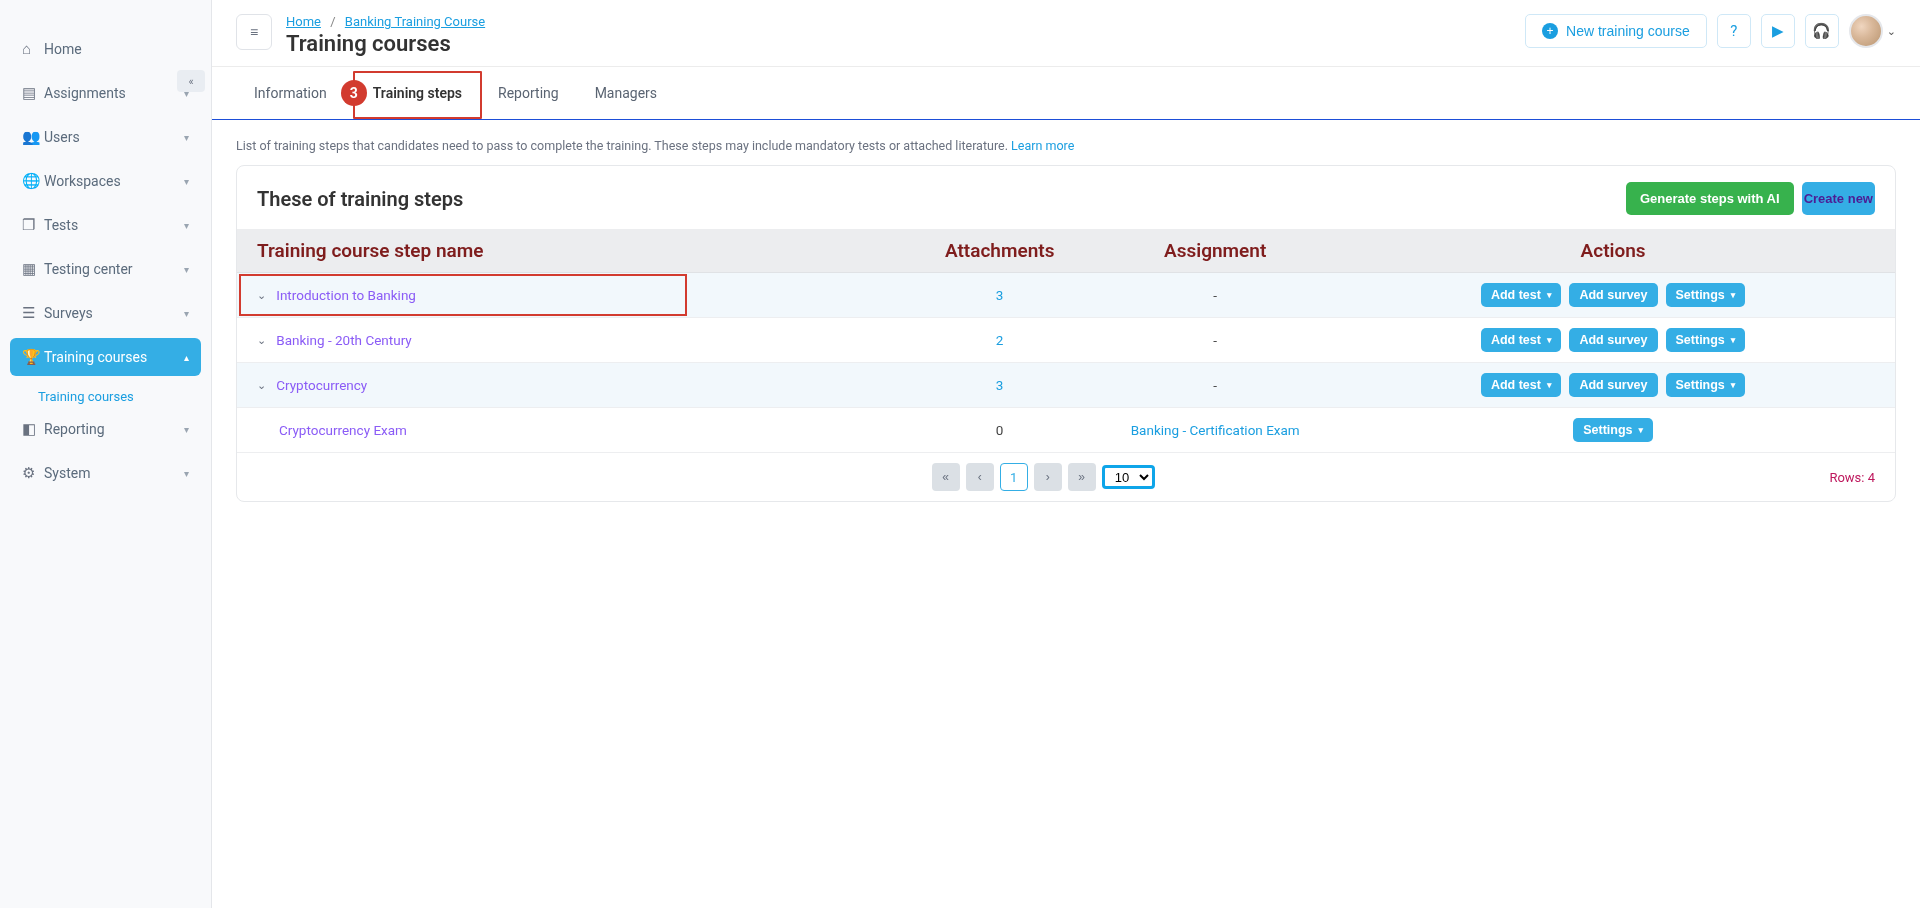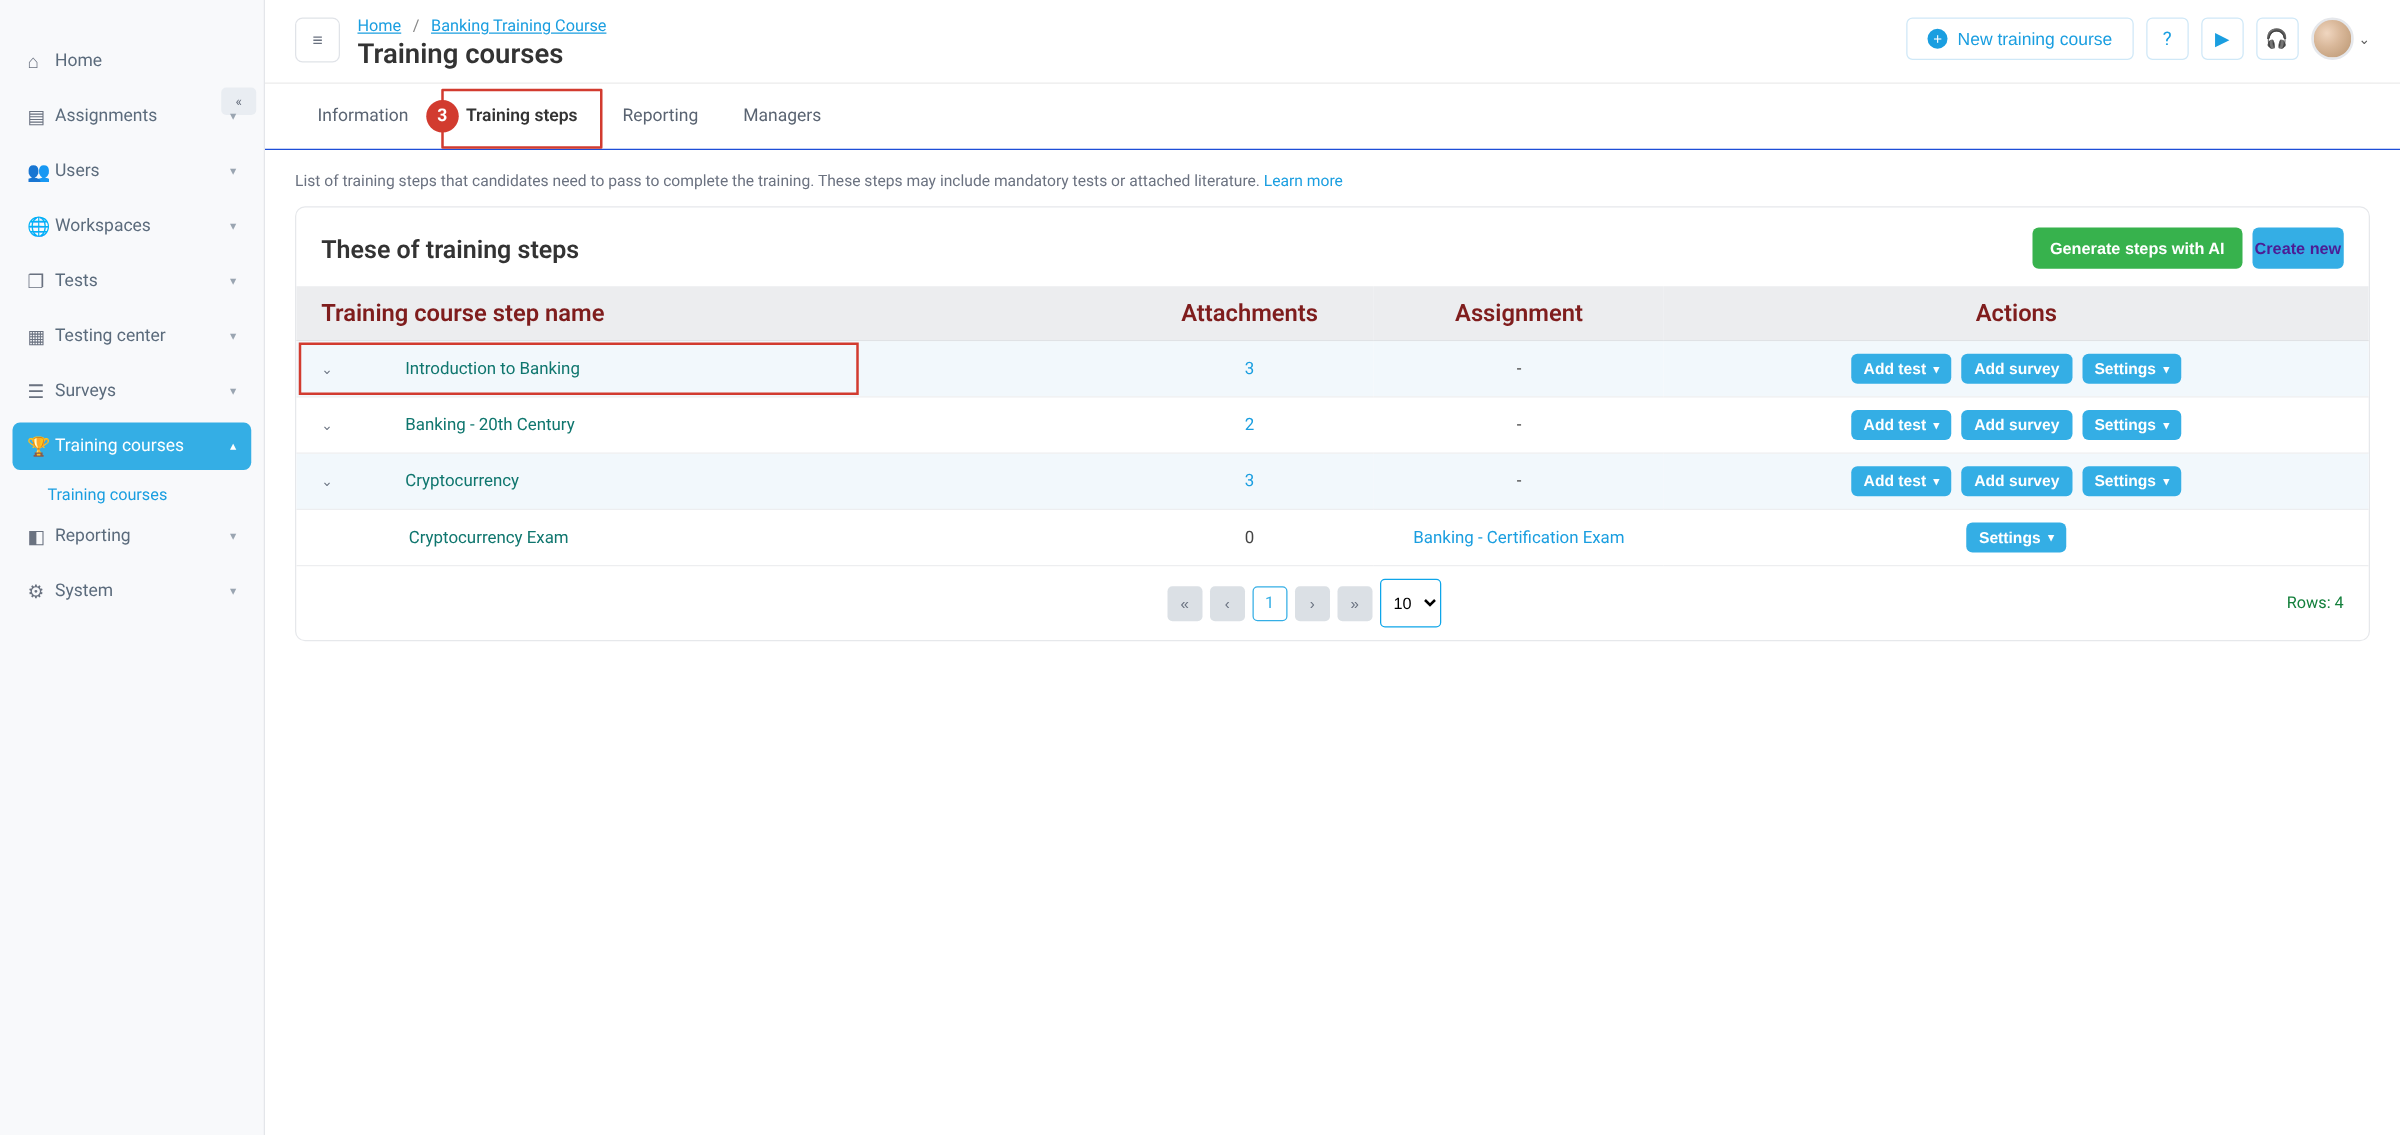--- a/index.html
+++ b/index.html
@@ -65,35 +65,35 @@
 .btn-blue { background:#34aee5; color:#4c1d95; border:none; padding:9px 2px; border-radius:5px; font-size:13px; font-weight:600; cursor:pointer;}
 
 .table { width:100%; border-collapse:collapse; }
 .table th { background:#ecedef; font-weight:600; font-size:19px; color:#7f1d1d; padding:10px 12px; text-align:center; border-bottom:1px solid #e0e2e5;}
 .table th:first-child { text-align:left; padding-left:20px;}
 .table td { padding:10px 12px; border-bottom:1px solid #edeef0; font-size:13.5px; text-align:center; vertical-align:middle;}
 .table td:first-child { text-align:left; padding-left:20px;}
 .table tr.alt { background:#f2f8fc; }
 .step-name { display:flex; align-items:center; gap:10px; }
 .step-name .chev { color:#6a7280; font-size:11px; }
-.step-name a { color:#0f766e; text-decoration:none; cursor:pointer;margin-left:48px;}
+.step-name a { color:#8b5cf6; text-decoration:none; cursor:pointer;}
 .row-hl { position:relative; }
 .row-hl-box { position:absolute; left:2px; top:1px; bottom:1px; width:448px; border:2px solid #d23b2f; pointer-events:none;}
 .num-link { color:#1a9ee0; cursor:pointer;}
 .assign-link { color:#1a9ee0; cursor:pointer; }
 .actions-cell { display:flex; gap:8px; justify-content:center; }
 .mini-btn { background:#34aee5; color:#fff; border:none; padding:5px 10px; border-radius:5px; font-size:12.5px; font-weight:600; cursor:pointer; display:inline-flex; align-items:center; gap:6px;}
 .mini-btn .dd { font-size:9px; }
 
 .pager-row { display:flex; align-items:center; padding:10px 20px; }
 .pager-center { flex:1; display:flex; justify-content:center; gap:6px; align-items:center;}
 .pg-btn { width:28px; height:28px; background:#dbe0e5; border:none; border-radius:4px; color:#6a7280; cursor:pointer; display:flex; align-items:center; justify-content:center; font-size:12px;}
 .pg-num { width:28px; height:28px; border:1px solid #34aee5; color:#34aee5; border-radius:4px; display:flex; align-items:center; justify-content:center; background:#fff; font-size:13px;}
-.pg-select { height:39px; border:1px solid #0ea5e9; border-radius:4px; padding:0 6px; background:#fff; cursor:pointer; font-size:13px;}
-.rows-label { font-size:13px; color:#15803d; }
+.pg-select { height:24px; border:3px solid #0ea5e9; border-radius:4px; padding:0 6px; background:#fff; cursor:pointer; font-size:13px;}
+.rows-label { font-size:13px; color:#be185d; }
 </style>
 </head>
 <body>
 
 <div class="app">
   <aside class="sidebar">
     <div class="collapse-btn">
       <span>«</span>
     </div>
     <nav class="nav">

